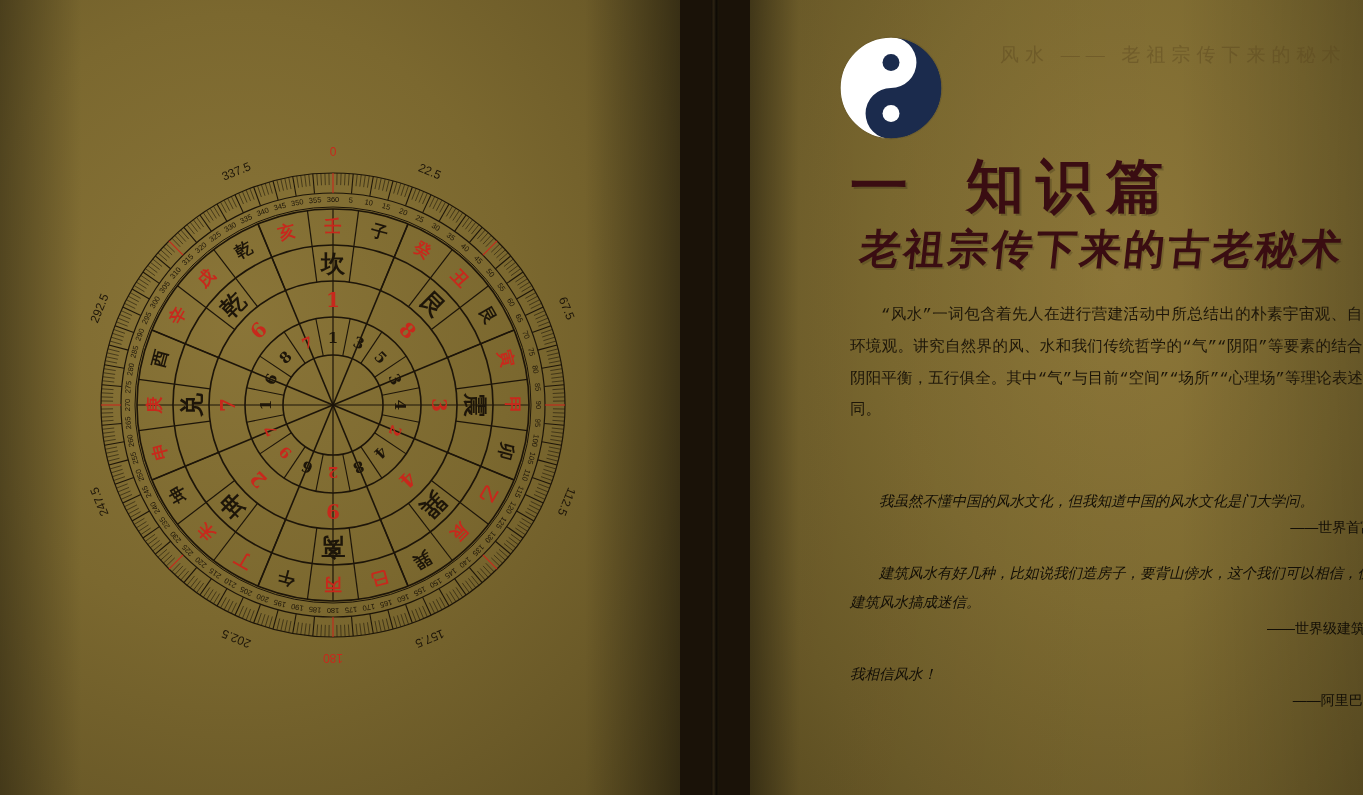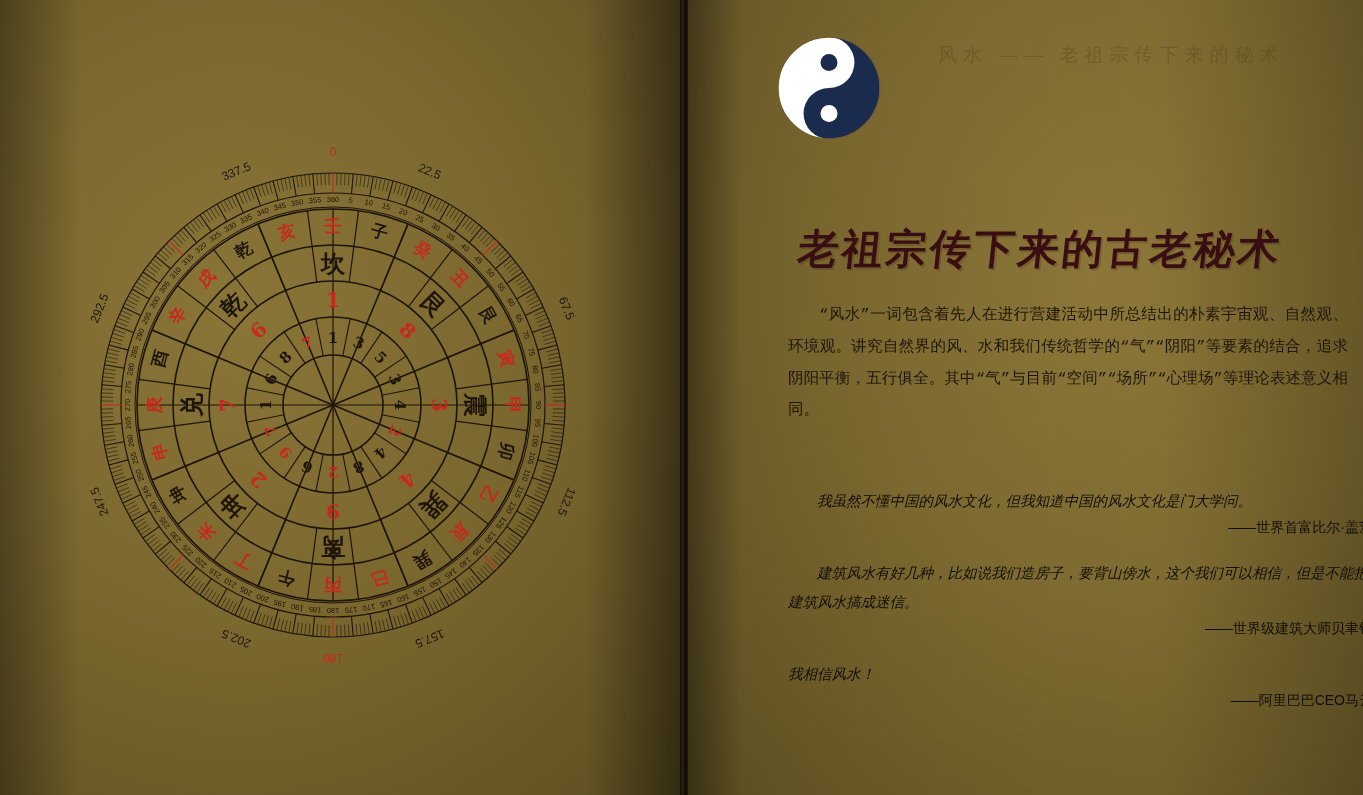--- a/index.html
+++ b/index.html
@@ -11,20 +11,21 @@
     width: 1363px;
     height: 795px;
     overflow: hidden;
     font-family: "Liberation Sans", sans-serif;
   }
   .spread {
     position: relative;
     width: 1363px;
     height: 664px;
     display: flex;
+    gap: 31px;
   }
   
   .page-left {
     position: relative;
     width: 680px;
     height: 795px;
     background:
       radial-gradient(ellipse at 35% 40%, #8a7538 0%, #7b682f 45%, #6b5a28 75%, #5d4e21 100%);
     overflow: hidden;
   }
@@ -752,20 +753,23 @@
         <circle cx="50" cy="50" r="48" fill="#ffffff"></circle>
         <path d="M50,2 a48,48 0 0,1 0,96 a24,24 0 0,1 0,-48 a24,24 0 0,0 0,-48" fill="#1b2b4d"></path>
         <circle cx="50" cy="26" r="8" fill="#1b2b4d"></circle>
         <circle cx="50" cy="74" r="8" fill="#ffffff"></circle>
         <circle cx="50" cy="50" r="48" fill="none" stroke="#6d5c29" stroke-width="1"></circle>
       </svg>
     </div>
 
     <div class="ghost-title">风水 —— 老祖宗传下来的秘术</div>
 
+    <div class="chapter-title">
+      <span>一</span><span class="gap"></span><span>知识篇</span>
+    </div>
 
     <div class="chapter-sub">老祖宗传下来的古老秘术</div>
 
     <div class="body-para">“风水”一词包含着先人在进行营建活动中所总结出的朴素宇宙观、自然观、环境观。讲究自然界的风、水和我们传统哲学的“气”“阴阳”等要素的结合，追求阴阳平衡，五行俱全。其中“气”与目前“空间”“场所”“心理场”等理论表述意义相同。</div>
 
     <div class="quotes">
       <div class="quote-block">
         <div class="quote-text">我虽然不懂中国的风水文化，但我知道中国的风水文化是门大学问。</div>
         <div class="quote-attr">——世界首富比尔·盖茨</div>
       </div>

